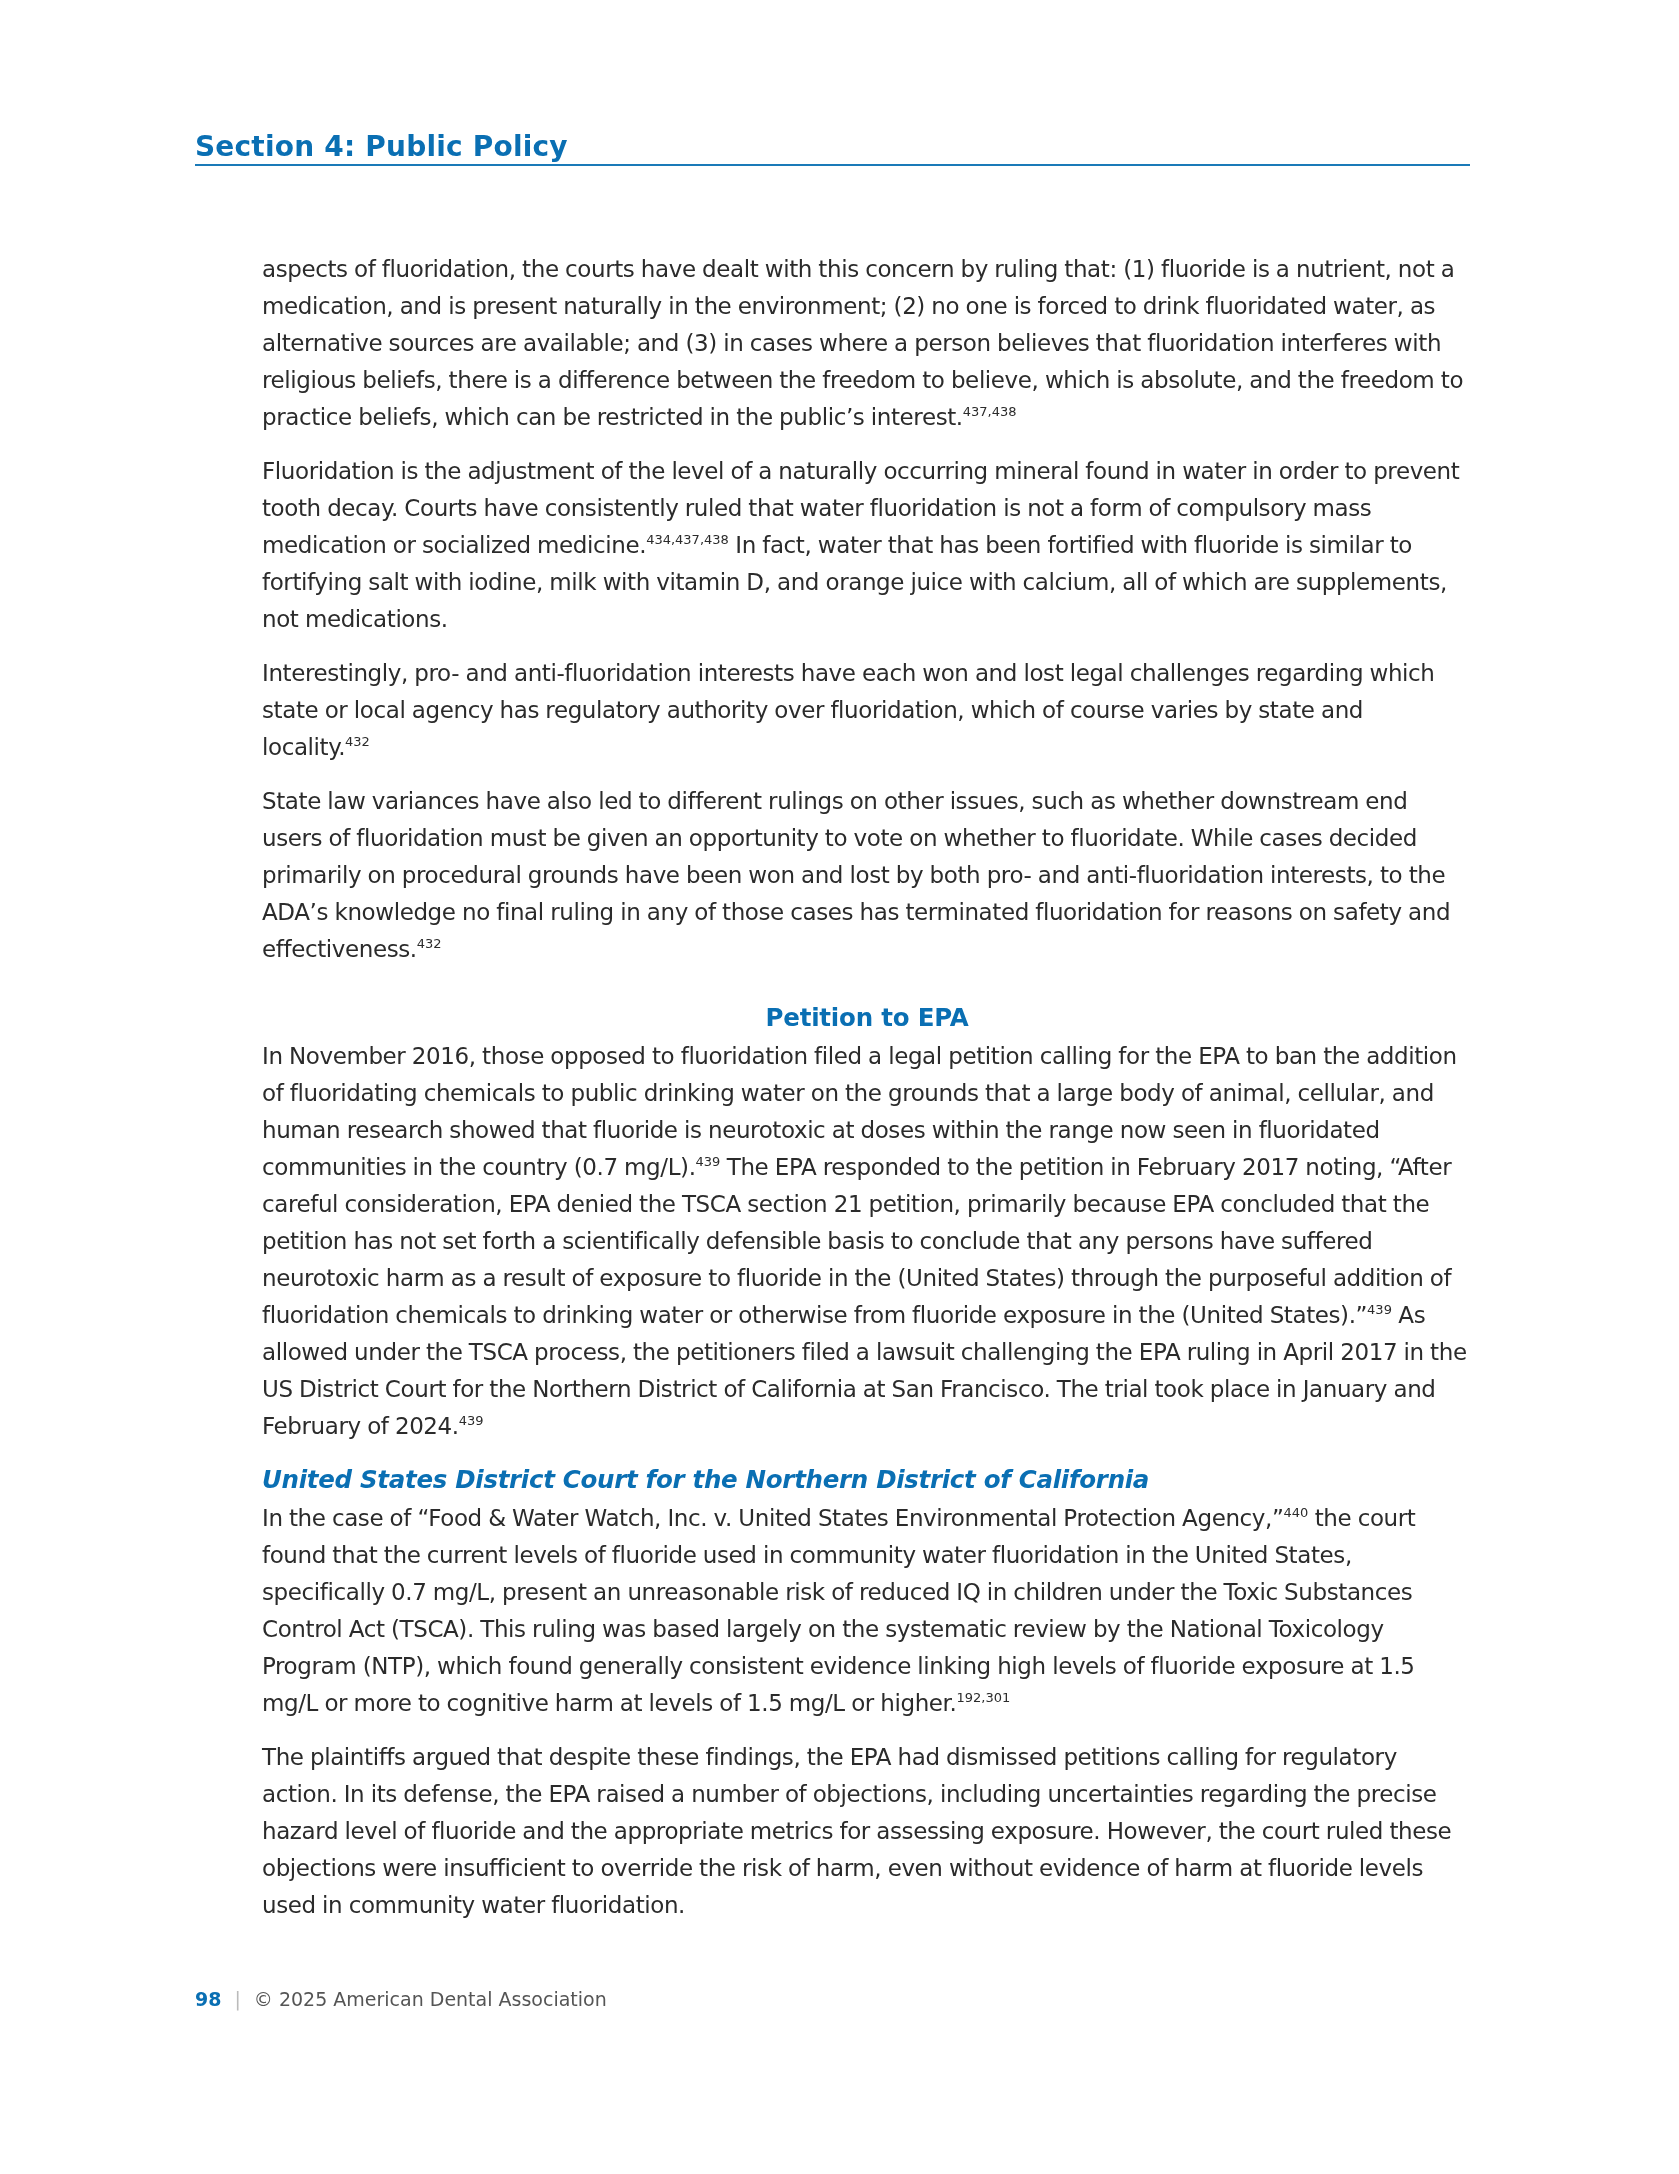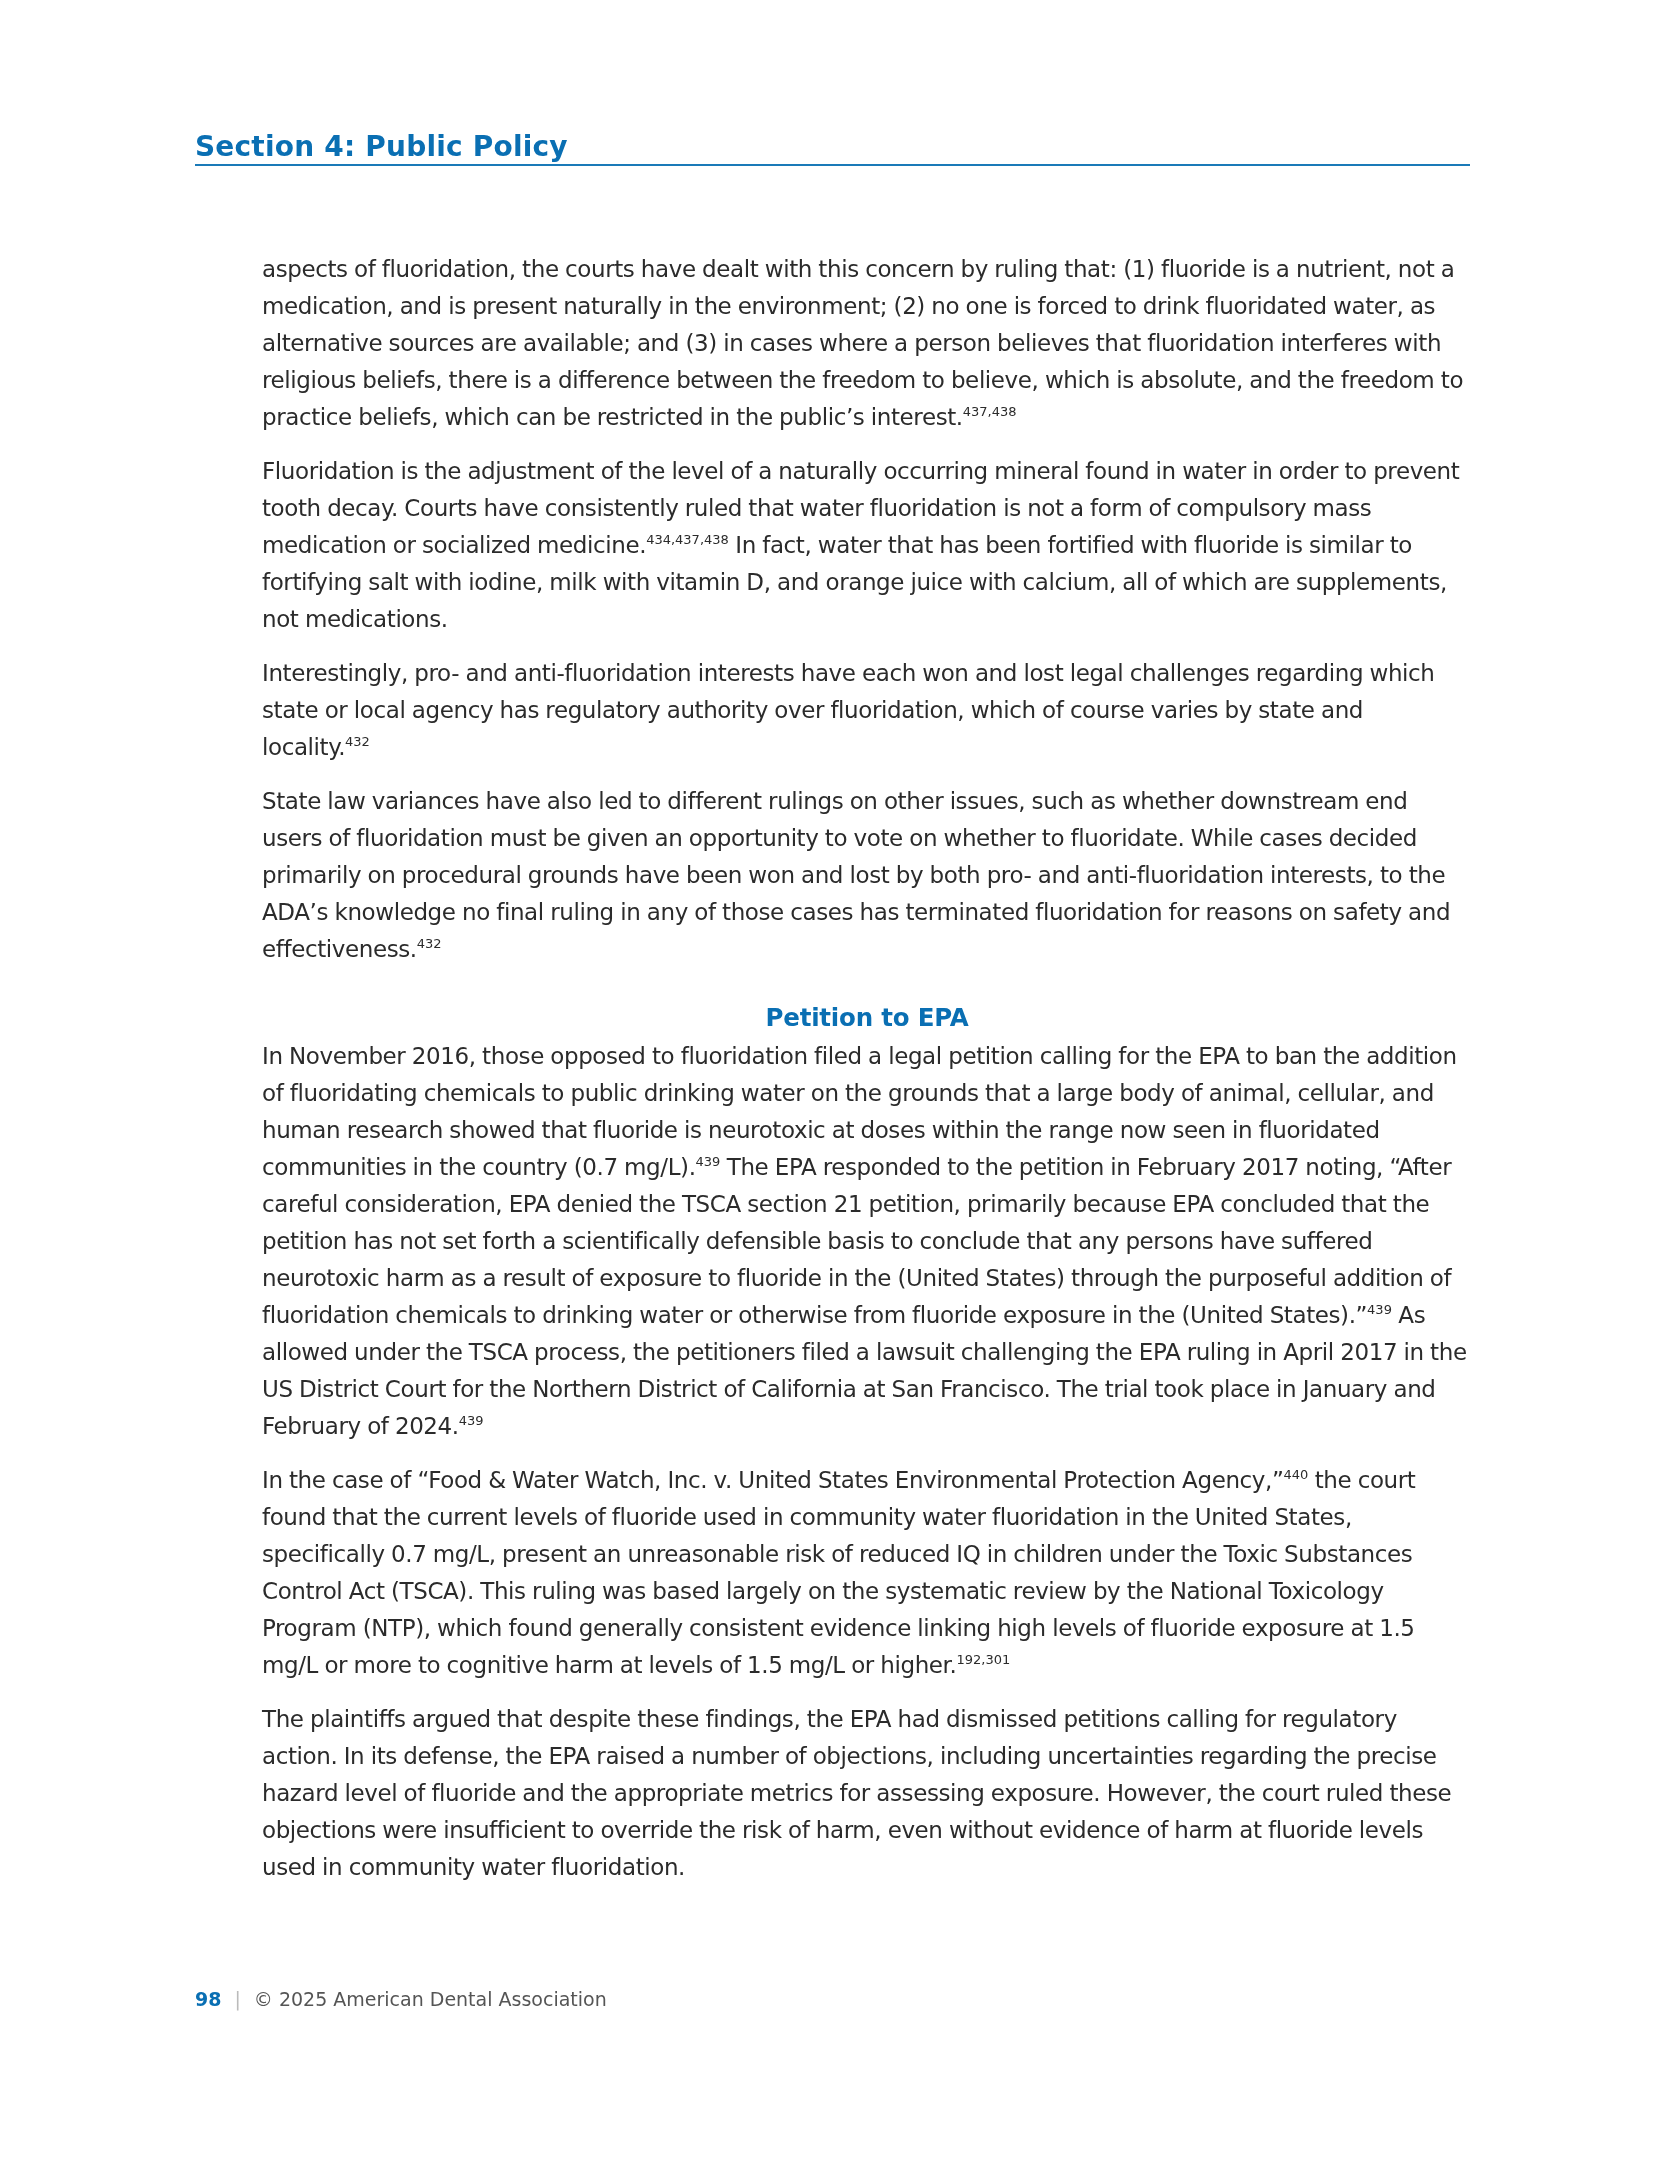--- a/index.html
+++ b/index.html
@@ -26,20 +26,21 @@
 
 <div class="content">
   <p><span>aspects of fluoridation, the courts have dealt with this concern by ruling that: (1) fluoride is a nutrient, not a medication, and is present naturally in the environment; (2) no one is forced to drink fluoridated water, as alternative sources are available; and (3) in cases where a person believes that fluoridation interferes with religious beliefs, there is a difference between the freedom to believe, which is absolute, and the freedom to practice beliefs, which can be restricted in the public’s interest.</span><sup>437,438</sup></p>
   <p><span>Fluoridation is the adjustment of the level of a naturally occurring mineral found in water in order to prevent tooth decay. Courts have consistently ruled that water fluoridation is not a form of compulsory mass medication or socialized medicine.</span><sup>434,437,438</sup><span> In fact, water that has been fortified with fluoride is similar to fortifying salt with iodine, milk with vitamin D, and orange juice with calcium, all of which are supplements, not medications.</span></p>
   <p><span>Interestingly, pro- and anti-fluoridation interests have each won and lost legal challenges regarding which state or local agency has regulatory authority over fluoridation, which of course varies by state and locality.</span><sup>432</sup></p>
   <p><span>State law variances have also led to different rulings on other issues, such as whether downstream end users of fluoridation must be given an opportunity to vote on whether to fluoridate. While cases decided primarily on procedural grounds have been won and lost by both pro- and anti-fluoridation interests, to the ADA’s knowledge no final ruling in any of those cases has terminated fluoridation for reasons on safety and effectiveness.</span><sup>432</sup></p>
 
   <h2>Petition to EPA</h2>
   <p class="after-h"><span>In November 2016, those opposed to fluoridation filed a legal petition calling for the EPA to ban the addition of fluoridating chemicals to public drinking water on the grounds that a large body of animal, cellular, and human research showed that fluoride is neurotoxic at doses within the range now seen in fluoridated communities in the country (0.7 mg/L).</span><sup>439</sup><span> The EPA responded to the petition in February 2017 noting, “After careful consideration, EPA denied the TSCA section 21 petition, primarily because EPA concluded that the petition has not set forth a scientifically defensible basis to conclude that any persons have suffered neurotoxic harm as a result of exposure to fluoride in the (United States) through the purposeful addition of fluoridation chemicals to drinking water or otherwise from fluoride exposure in the (United States).”</span><sup>439</sup><span> As allowed under the TSCA process, the petitioners filed a lawsuit challenging the EPA ruling in April 2017 in the US District Court for the Northern District of California at San Francisco. The trial took place in January and February of 2024.</span><sup>439</sup></p>
 
+  <h3>United States District Court for the Northern District of California</h3>
   <p class="after-h"><span>In the case of “Food &amp; Water Watch, Inc. v. United States Environmental Protection Agency,”</span><sup>440</sup><span> the court found that the current levels of fluoride used in community water fluoridation in the United States, specifically 0.7 mg/L, present an unreasonable risk of reduced IQ in children under the Toxic Substances Control Act (TSCA). This ruling was based largely on the systematic review by the National Toxicology Program (NTP), which found generally consistent evidence linking high levels of fluoride exposure at 1.5 mg/L or more to cognitive harm at levels of 1.5 mg/L or higher.</span><sup>192,301</sup></p>
   <p>The plaintiffs argued that despite these findings, the EPA had dismissed petitions calling for regulatory action. In its defense, the EPA raised a number of objections, including uncertainties regarding the precise hazard level of fluoride and the appropriate metrics for assessing exposure. However, the court ruled these objections were insufficient to override the risk of harm, even without evidence of harm at fluoride levels used in community water fluoridation.</p>
 </div>
 
 <div class="footer">
   <span class="page">98</span><span class="sep">|</span><span>© 2025 American Dental Association</span>
 </div>
 
 
 </body></html>

